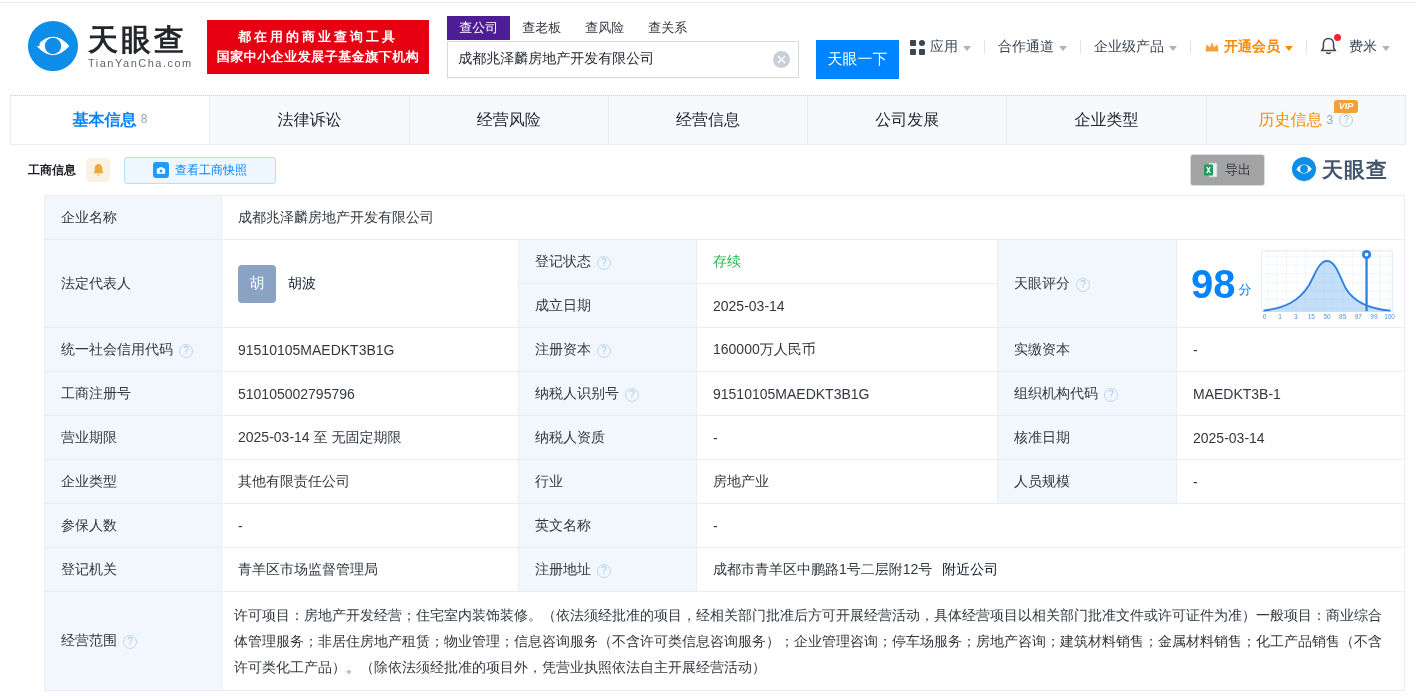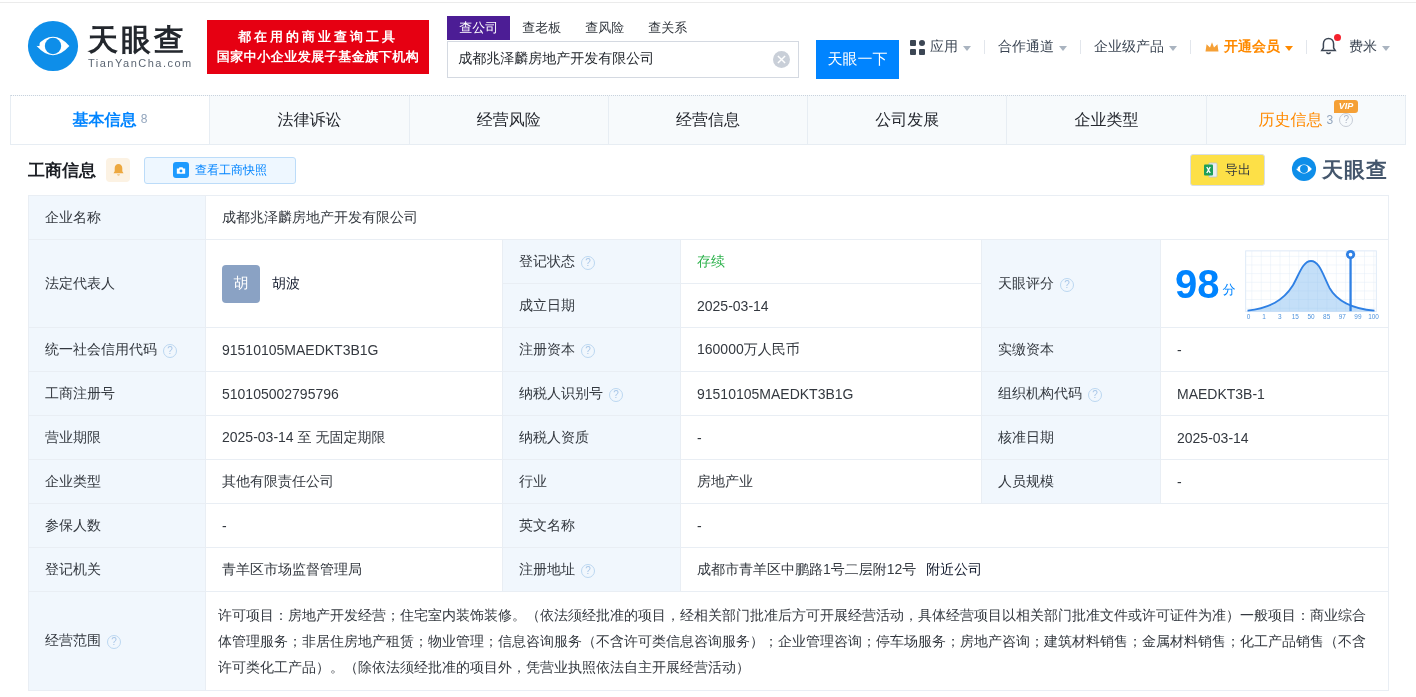--- a/index.html
+++ b/index.html
@@ -56,36 +56,36 @@
   .tab.vip-tab { color:#ff8a00; }
   .badge-vip { position:absolute; top:4px; left:50%; margin-left:28px; background:#f5a036; color:#fff;
     font-size:9px; font-style:italic; font-weight:bold; padding:1px 5px; border-radius:3px 3px 3px 0; line-height:11px; }
   .q { display:inline-flex; width:14px; height:14px; border:1px solid #bcd7f1; border-radius:50%;
     color:#a9c7e8; font-size:10px; align-items:center; justify-content:center; margin-left:6px;
     flex:none; cursor:pointer; line-height:1; }
   .q.gray { border-color:#c6ccd6; color:#b0b8c6; }
 
   
   .section-head { display:flex; align-items:center; height:50px; padding:0 28px; }
-  .section-title { font-size:17px; font-weight:bold; color:#1b1e24; }
+  .section-title { font-size:12px; font-weight:bold; color:#1b1e24; }
   .monitor-icon { width:24px; height:24px; background:#fcf2e3; border-radius:4px; margin-left:10px;
     display:flex; align-items:center; justify-content:center; cursor:pointer; }
   .snapshot-btn { margin-left:14px; display:flex; align-items:center; gap:6px; padding:4px 28px;
     background:#eef7ff; border:1px solid #bcdcf9; border-radius:3px; font-size:12px; color:#0084ff;
     cursor:pointer; font-family:inherit; }
   .camera-badge { width:16px; height:16px; background:#1e9bff; border-radius:3px;
     display:flex; align-items:center; justify-content:center; }
   .right-tools { margin-left:auto; display:flex; align-items:center; gap:26px; }
   .export-btn { display:flex; align-items:center; gap:7px; border:1px solid #d8dee6; border-radius:3px;
-    padding:6px 13px; font-size:13px; color:#33383f; background:#fde047; cursor:pointer; font-family:inherit; }
+    padding:6px 13px; font-size:13px; color:#33383f; background:#a3a3a3; cursor:pointer; font-family:inherit; }
   .watermark { display:flex; align-items:center; gap:5px; }
   .watermark-text { font-size:21px; font-weight:bold; color:#44566c; letter-spacing:1px; }
 
   
-  table.info { width:1360px; margin:0 28px; border-collapse:collapse; table-layout:fixed; }
+  table.info { width:1360px; margin:0 44px; border-collapse:collapse; table-layout:fixed; }
   td { border:1px solid #e9eef4; height:44px; padding:0 16px; vertical-align:middle; font-size:14px; }
   td.lbl { background:#f1f7fd; color:#33383f; }
   td.val { background:#fff; color:#33383f; }
   .green { color:#2db24c; }
   .link { color:#0f172a; cursor:pointer;font-family:Liberation Mono, monospace; }
   .rep { display:flex; align-items:center; gap:12px; }
   .avatar { width:38px; height:38px; background:#8aa2c4; border-radius:4px; color:#fff;
     display:inline-flex; align-items:center; justify-content:center; font-size:15px; cursor:pointer; flex:none; }
   td.score-cell { padding:0 6px 0 14px; }
   .score-wrap { display:flex; align-items:center; }

